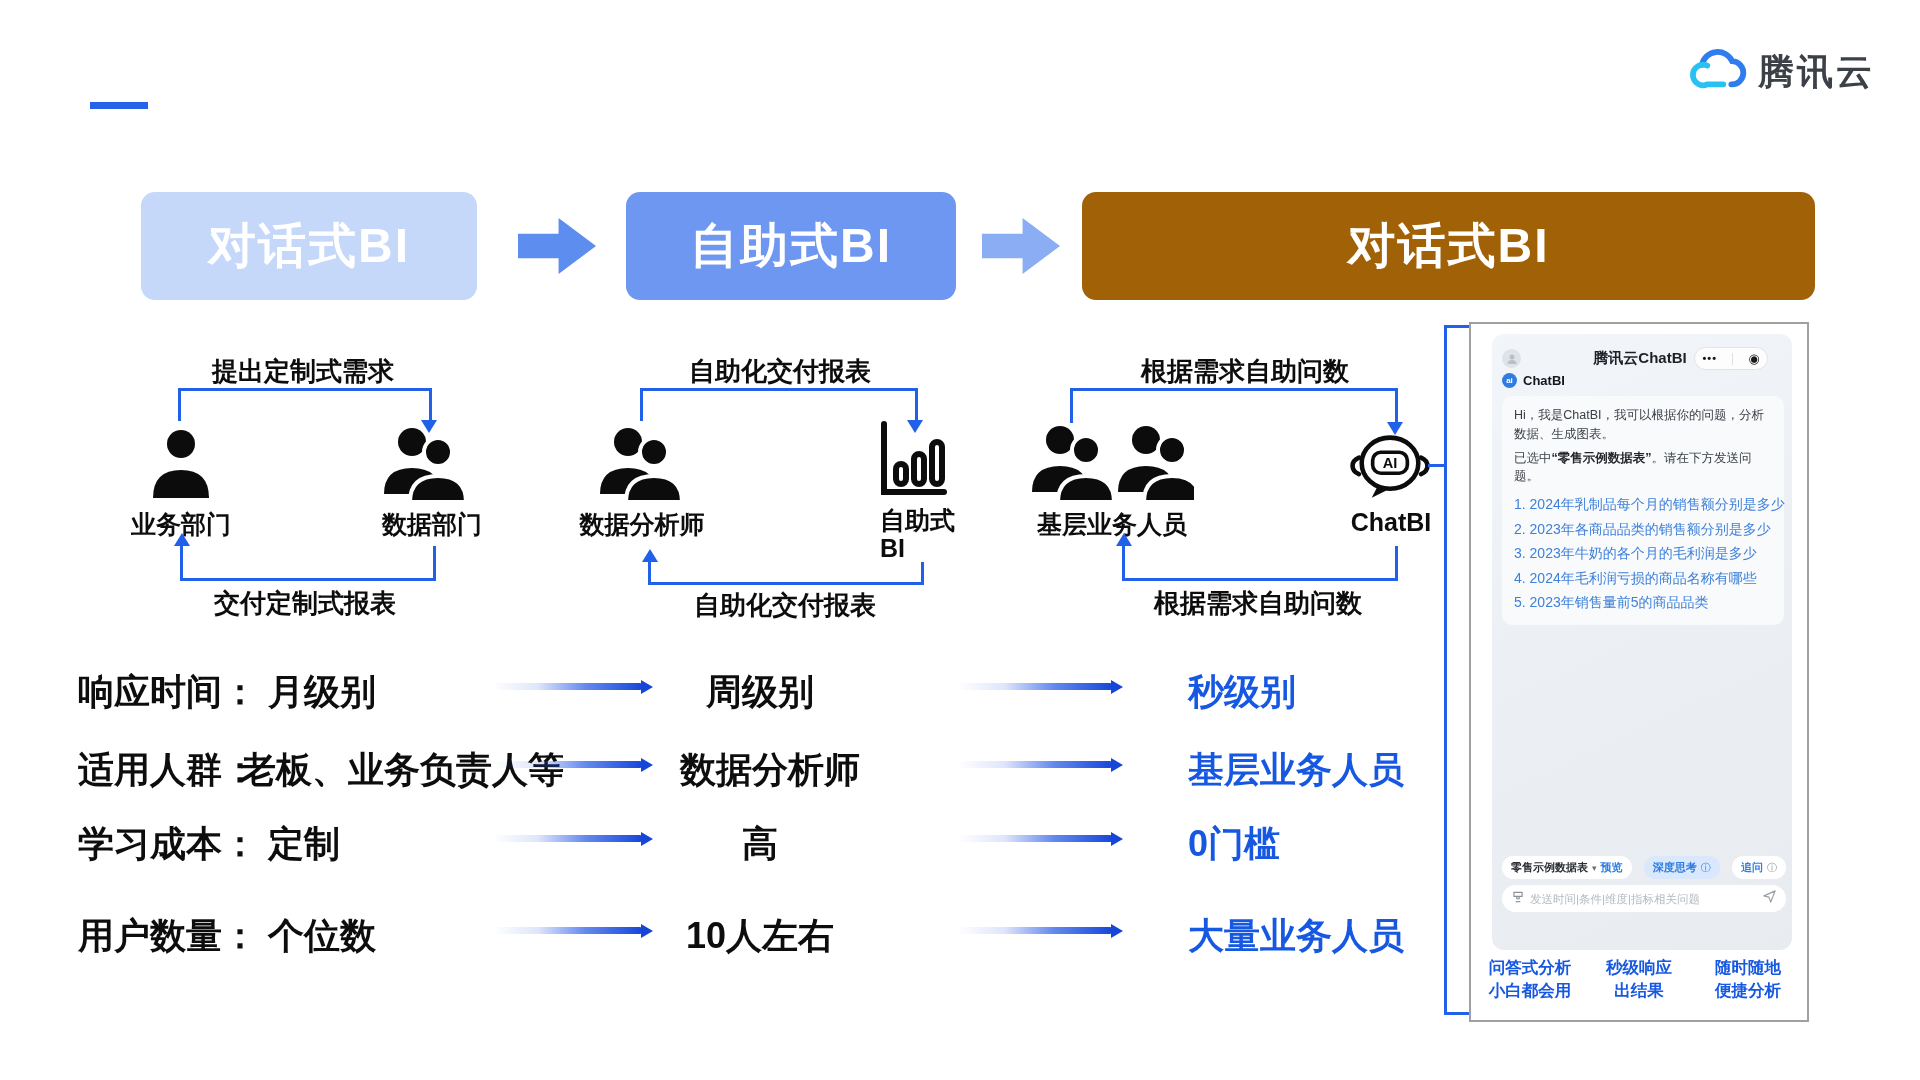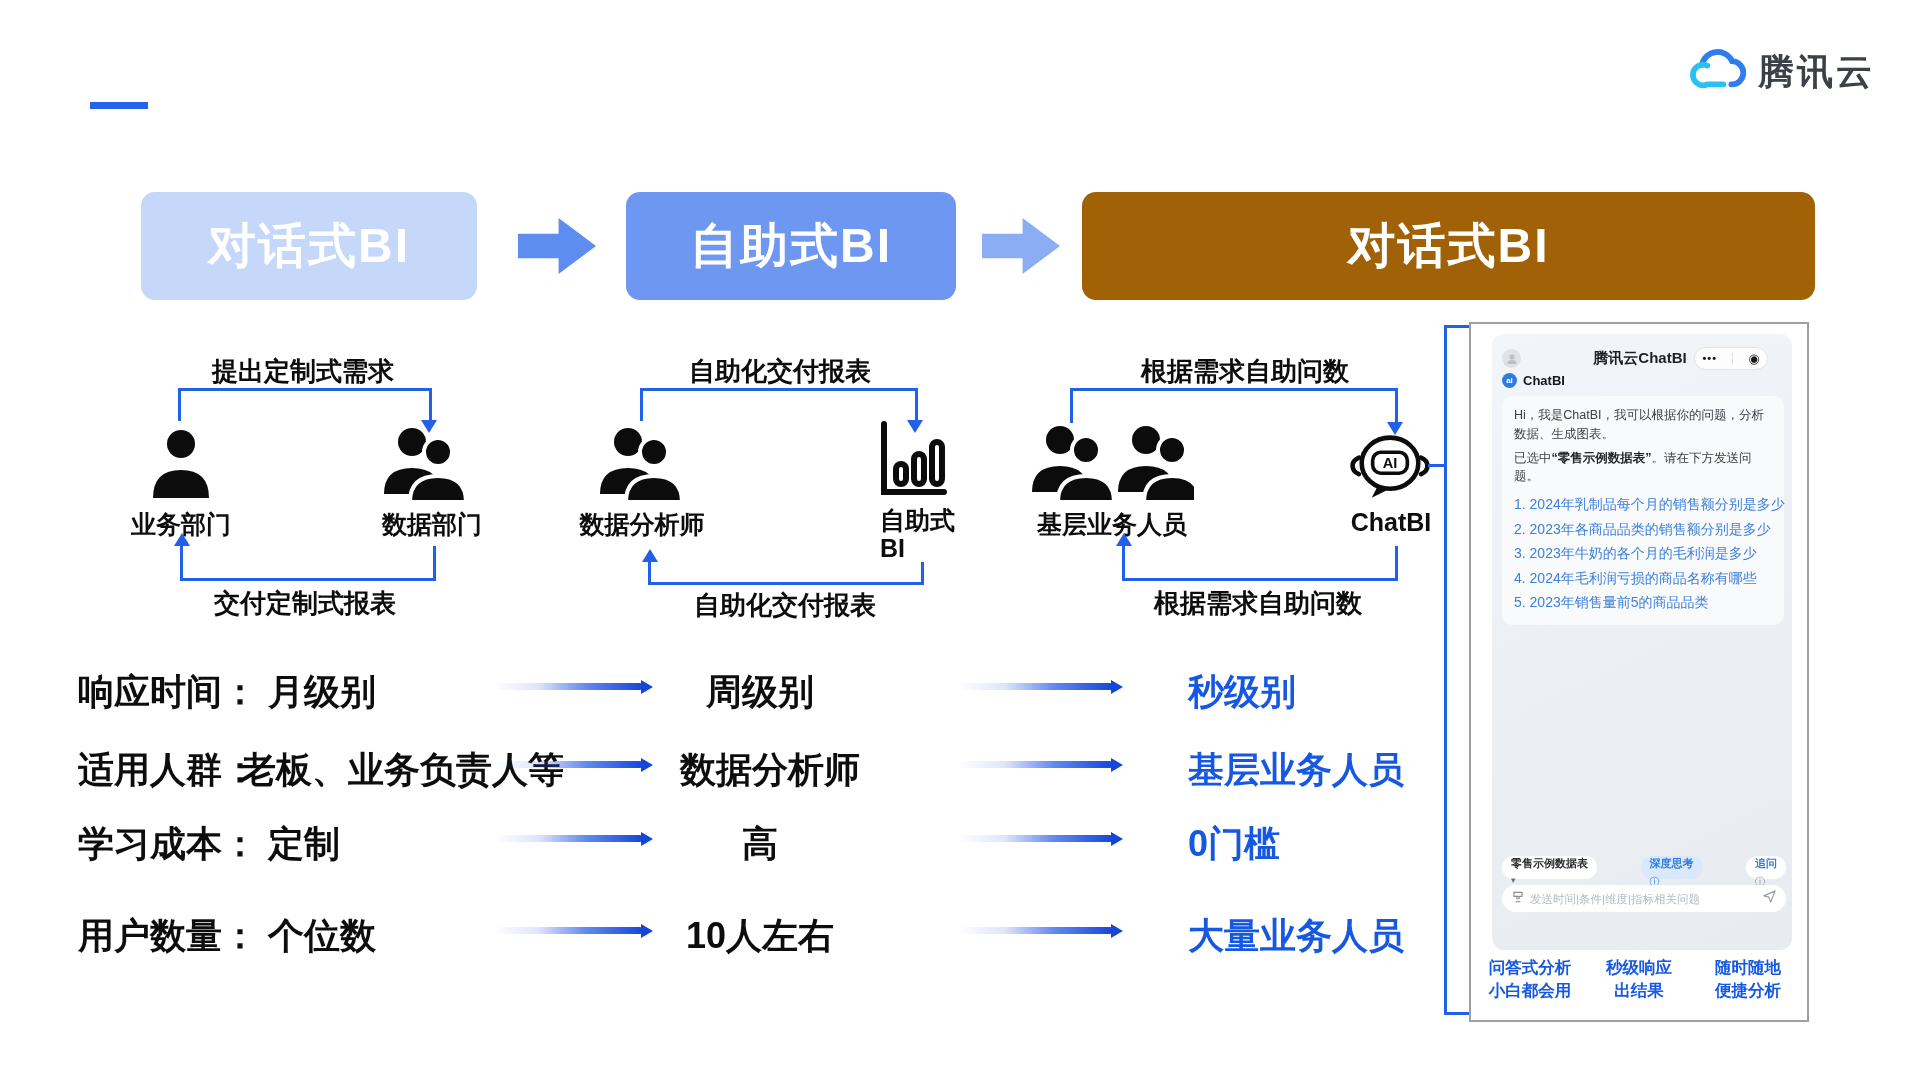--- a/index.html
+++ b/index.html
@@ -59,22 +59,22 @@
   .bot-row{left:1502px;top:373px;display:flex;align-items:center;gap:6px;}
   .bot-logo{width:15px;height:15px;border-radius:50%;background:#2f7de0;color:#fff;font-size:8px;font-weight:700;
             display:flex;align-items:center;justify-content:center;}
   .bot-name{font-size:13px;font-weight:700;color:#15171c;}
   .bubble{left:1502px;top:396px;width:282px;box-sizing:border-box;background:#f8fafb;border-radius:10px;padding:10px 12px 10px 12px;}
   .msg{font-size:12.5px;color:#3a3f46;line-height:1.5;}
   .msg b{color:#24262b;}
   .qlist{margin-top:6px;}
   .qitem{font-size:14px;color:#3f80d9;line-height:1.75;white-space:nowrap;}
   .pillrow{left:1502px;top:856px;width:284px;display:flex;justify-content:space-between;align-items:center;}
-  .pill{height:23px;border-radius:12px;background:#fff;display:flex;align-items:flex-start;gap:4px;
-        padding:0 9px;font-size:11px;white-space:nowrap;box-sizing:border-box;flex-direction:column;}
+  .pill{height:23px;border-radius:12px;background:#fff;display:flex;align-items:center;gap:4px;
+        padding:0 9px;font-size:11px;white-space:nowrap;box-sizing:border-box;}
   .pill .ds{font-weight:700;color:#2b2e33;}
   .pill .caret{color:#6b7077;font-size:9px;}
   .pill .blue{color:#2f7de0;font-weight:700;}
   .pill .info{color:#8b9097;font-size:10px;}
   .pill.deep{background:#d9e8fc;}
   .pill.deep .info{color:#2f7de0;}
   .inputbar{left:1502px;top:885px;width:284px;height:27px;border-radius:15px;background:#fff;
             display:flex;align-items:center;padding:0 9px;box-sizing:border-box;gap:3px;}
   .inputbar input{flex:1;border:none;outline:none;background:transparent;font-size:11.5px;color:#5a6068;
                   font-family:"Liberation Sans","DejaVu Sans",sans-serif;}

